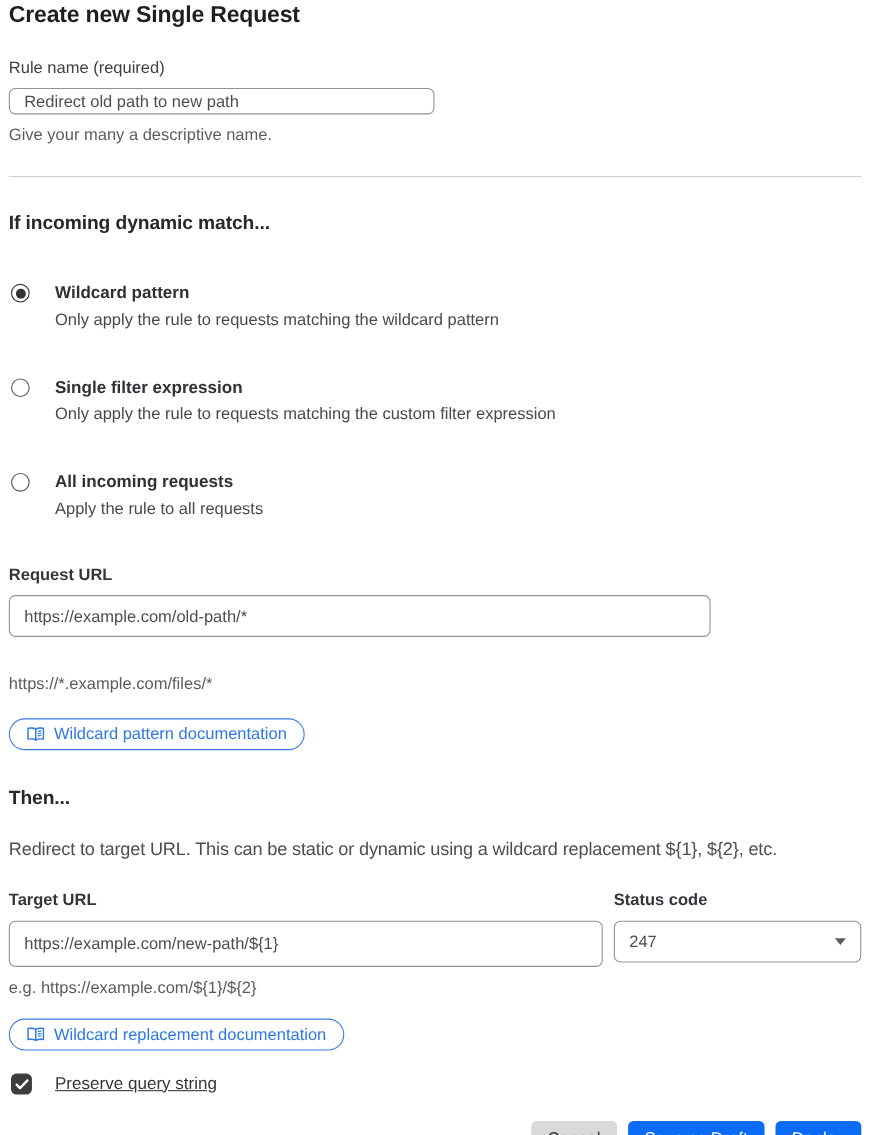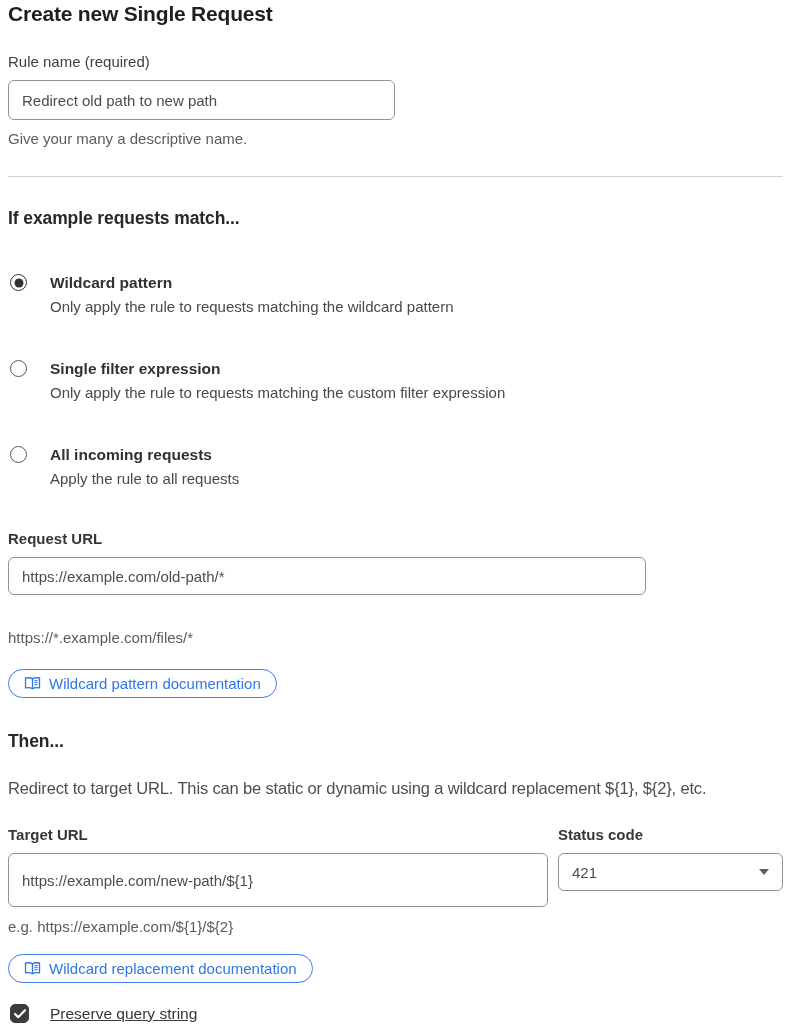--- a/index.html
+++ b/index.html
@@ -17,21 +17,21 @@
     font-size: 21px; font-weight: 700; color: #1d1f23;
     letter-spacing: -0.2px;
   }
 
   .field-label { font-size: 15px; color: #3c3f44; margin-top: 26px; line-height: 20px; }
   .field-label.bold { font-weight: 700; color: #33363b; }
 
   .text-input {
     display: block;
     margin-top: 8px;
-    height: 40px;
+    height: 24px;
     width: 387px;
     border: 1px solid #8f9297;
     border-radius: 6px;
     padding: 0 13px;
     font-family: "Liberation Sans", sans-serif;
     font-size: 15px;
     color: #4a4d52;
     background: #fff;
     outline: none;
   }
@@ -145,21 +145,21 @@
 <div class="container">
 
   <h1 class="page-title">Create new Single Request</h1>
 
   <div class="field-label">Rule name (required)</div>
   <input class="text-input" type="text" value="Redirect old path to new path" style="">
   <div class="helper">Give your many a descriptive name.</div>
 
   <hr class="divider">
 
-  <div class="section-heading">If example requests match...</div>
+  <div class="section-heading">If incoming dynamic match...</div>
 
   <div class="radio-group">
     <div class="radio-row selected">
       <span class="radio-circle"></span>
       <div class="radio-texts">
         <div class="radio-label">Wildcard pattern</div>
         <div class="radio-desc">Only apply the rule to requests matching the wildcard pattern</div>
       </div>
     </div>
     <div class="radio-row">
@@ -196,27 +196,27 @@
     <span>Wildcard pattern documentation</span>
   </button>
 
   <div class="section-heading" style="margin-top:33px;">Then...</div>
 
   <div class="then-desc">Redirect to target URL. This can be static or dynamic using a wildcard replacement ${1}, ${2}, etc.</div>
 
   <div class="two-col">
     <div class="col-target">
       <div class="col-label">Target URL</div>
-      <input class="text-input" type="text" style="height: 54px;" value="https://example.com/new-path/${1}">
+      <input class="text-input" type="text" style="height: 42px;" value="https://example.com/new-path/${1}">
       <div class="helper" style="margin-top:8px;">e.g. https://example.com/${1}/${2}</div>
     </div>
     <div class="col-status">
       <div class="col-label">Status code</div>
       <div class="fake-select">
-        <span>421</span>
+        <span>247</span>
         <span class="select-caret"></span>
       </div>
     </div>
   </div>
 
   <button class="doc-btn" style="margin-top:16px;">
     <span>
       <svg width="17" height="15" viewBox="0 0 18 15" fill="none" stroke="#2e77e5" stroke-width="1.4" stroke-linejoin="round">
         <path d="M9 2.6 C7.4 1.4 4.8 1.2 1.6 1.7 L1.6 12.2 C4.8 11.7 7.4 11.9 9 13.1 C10.6 11.9 13.2 11.7 16.4 12.2 L16.4 1.7 C13.2 1.2 10.6 1.4 9 2.6 Z"></path>
         <path d="M9 2.6 L9 13.1"></path>

